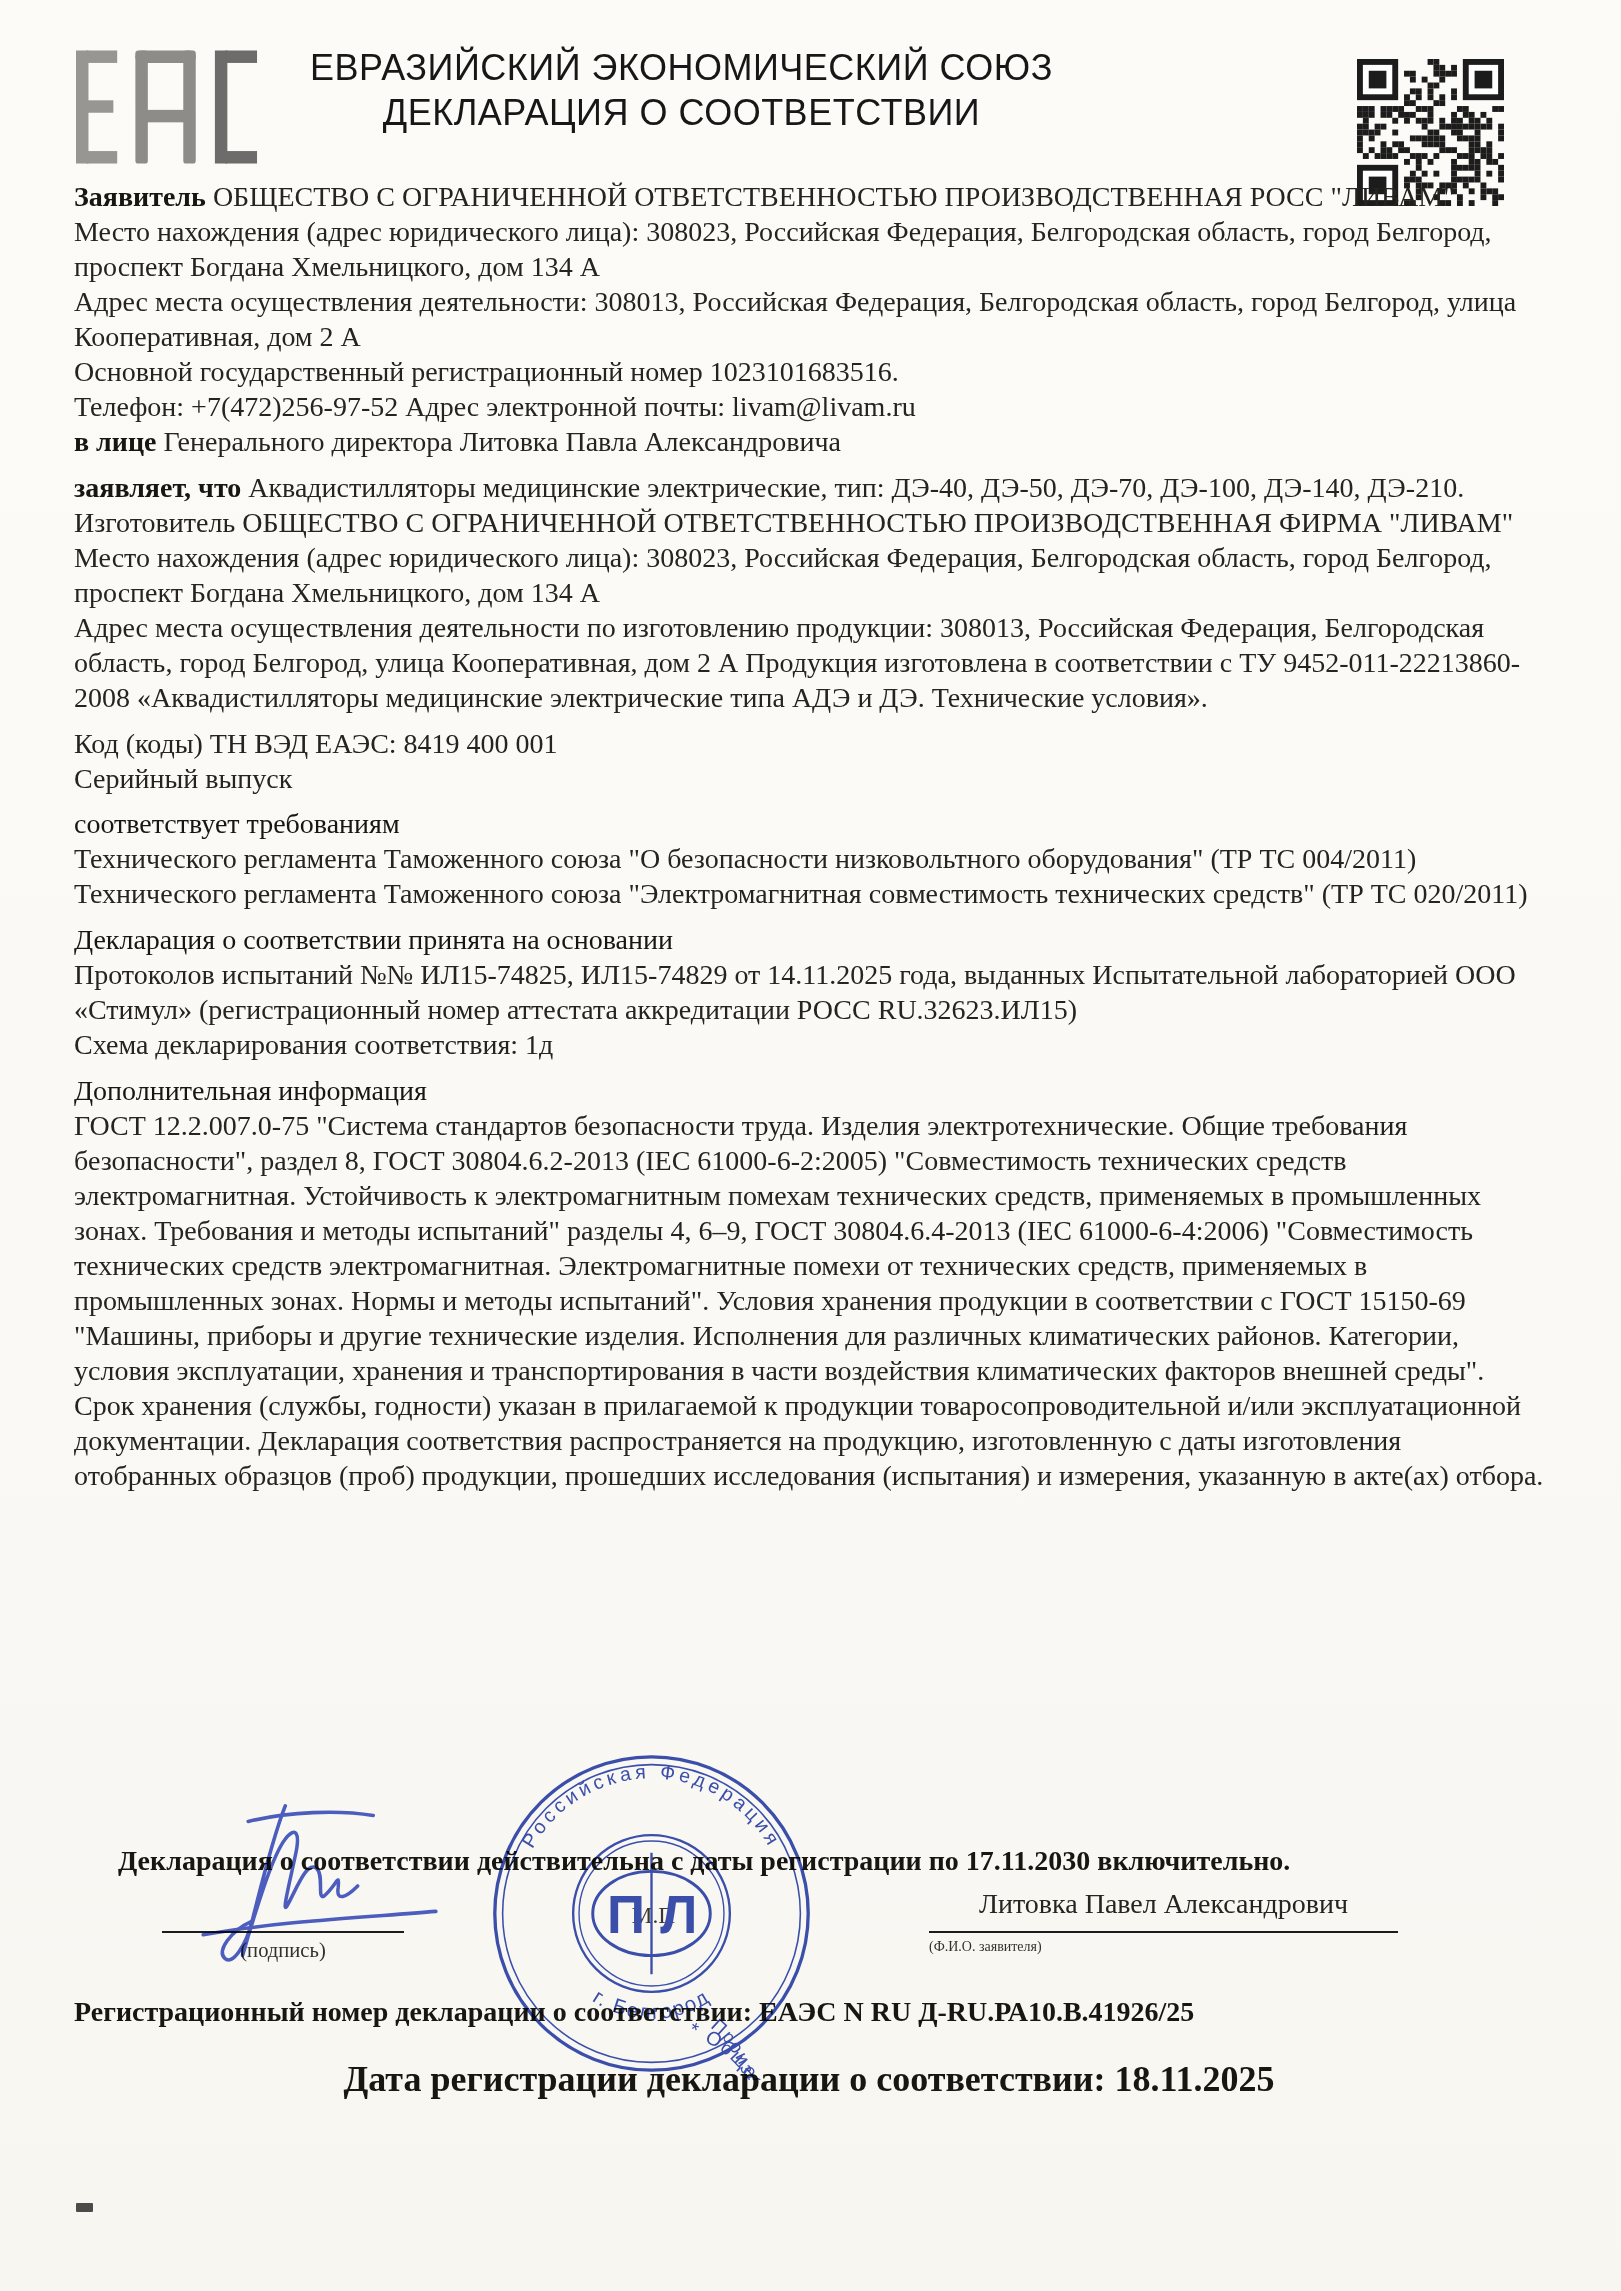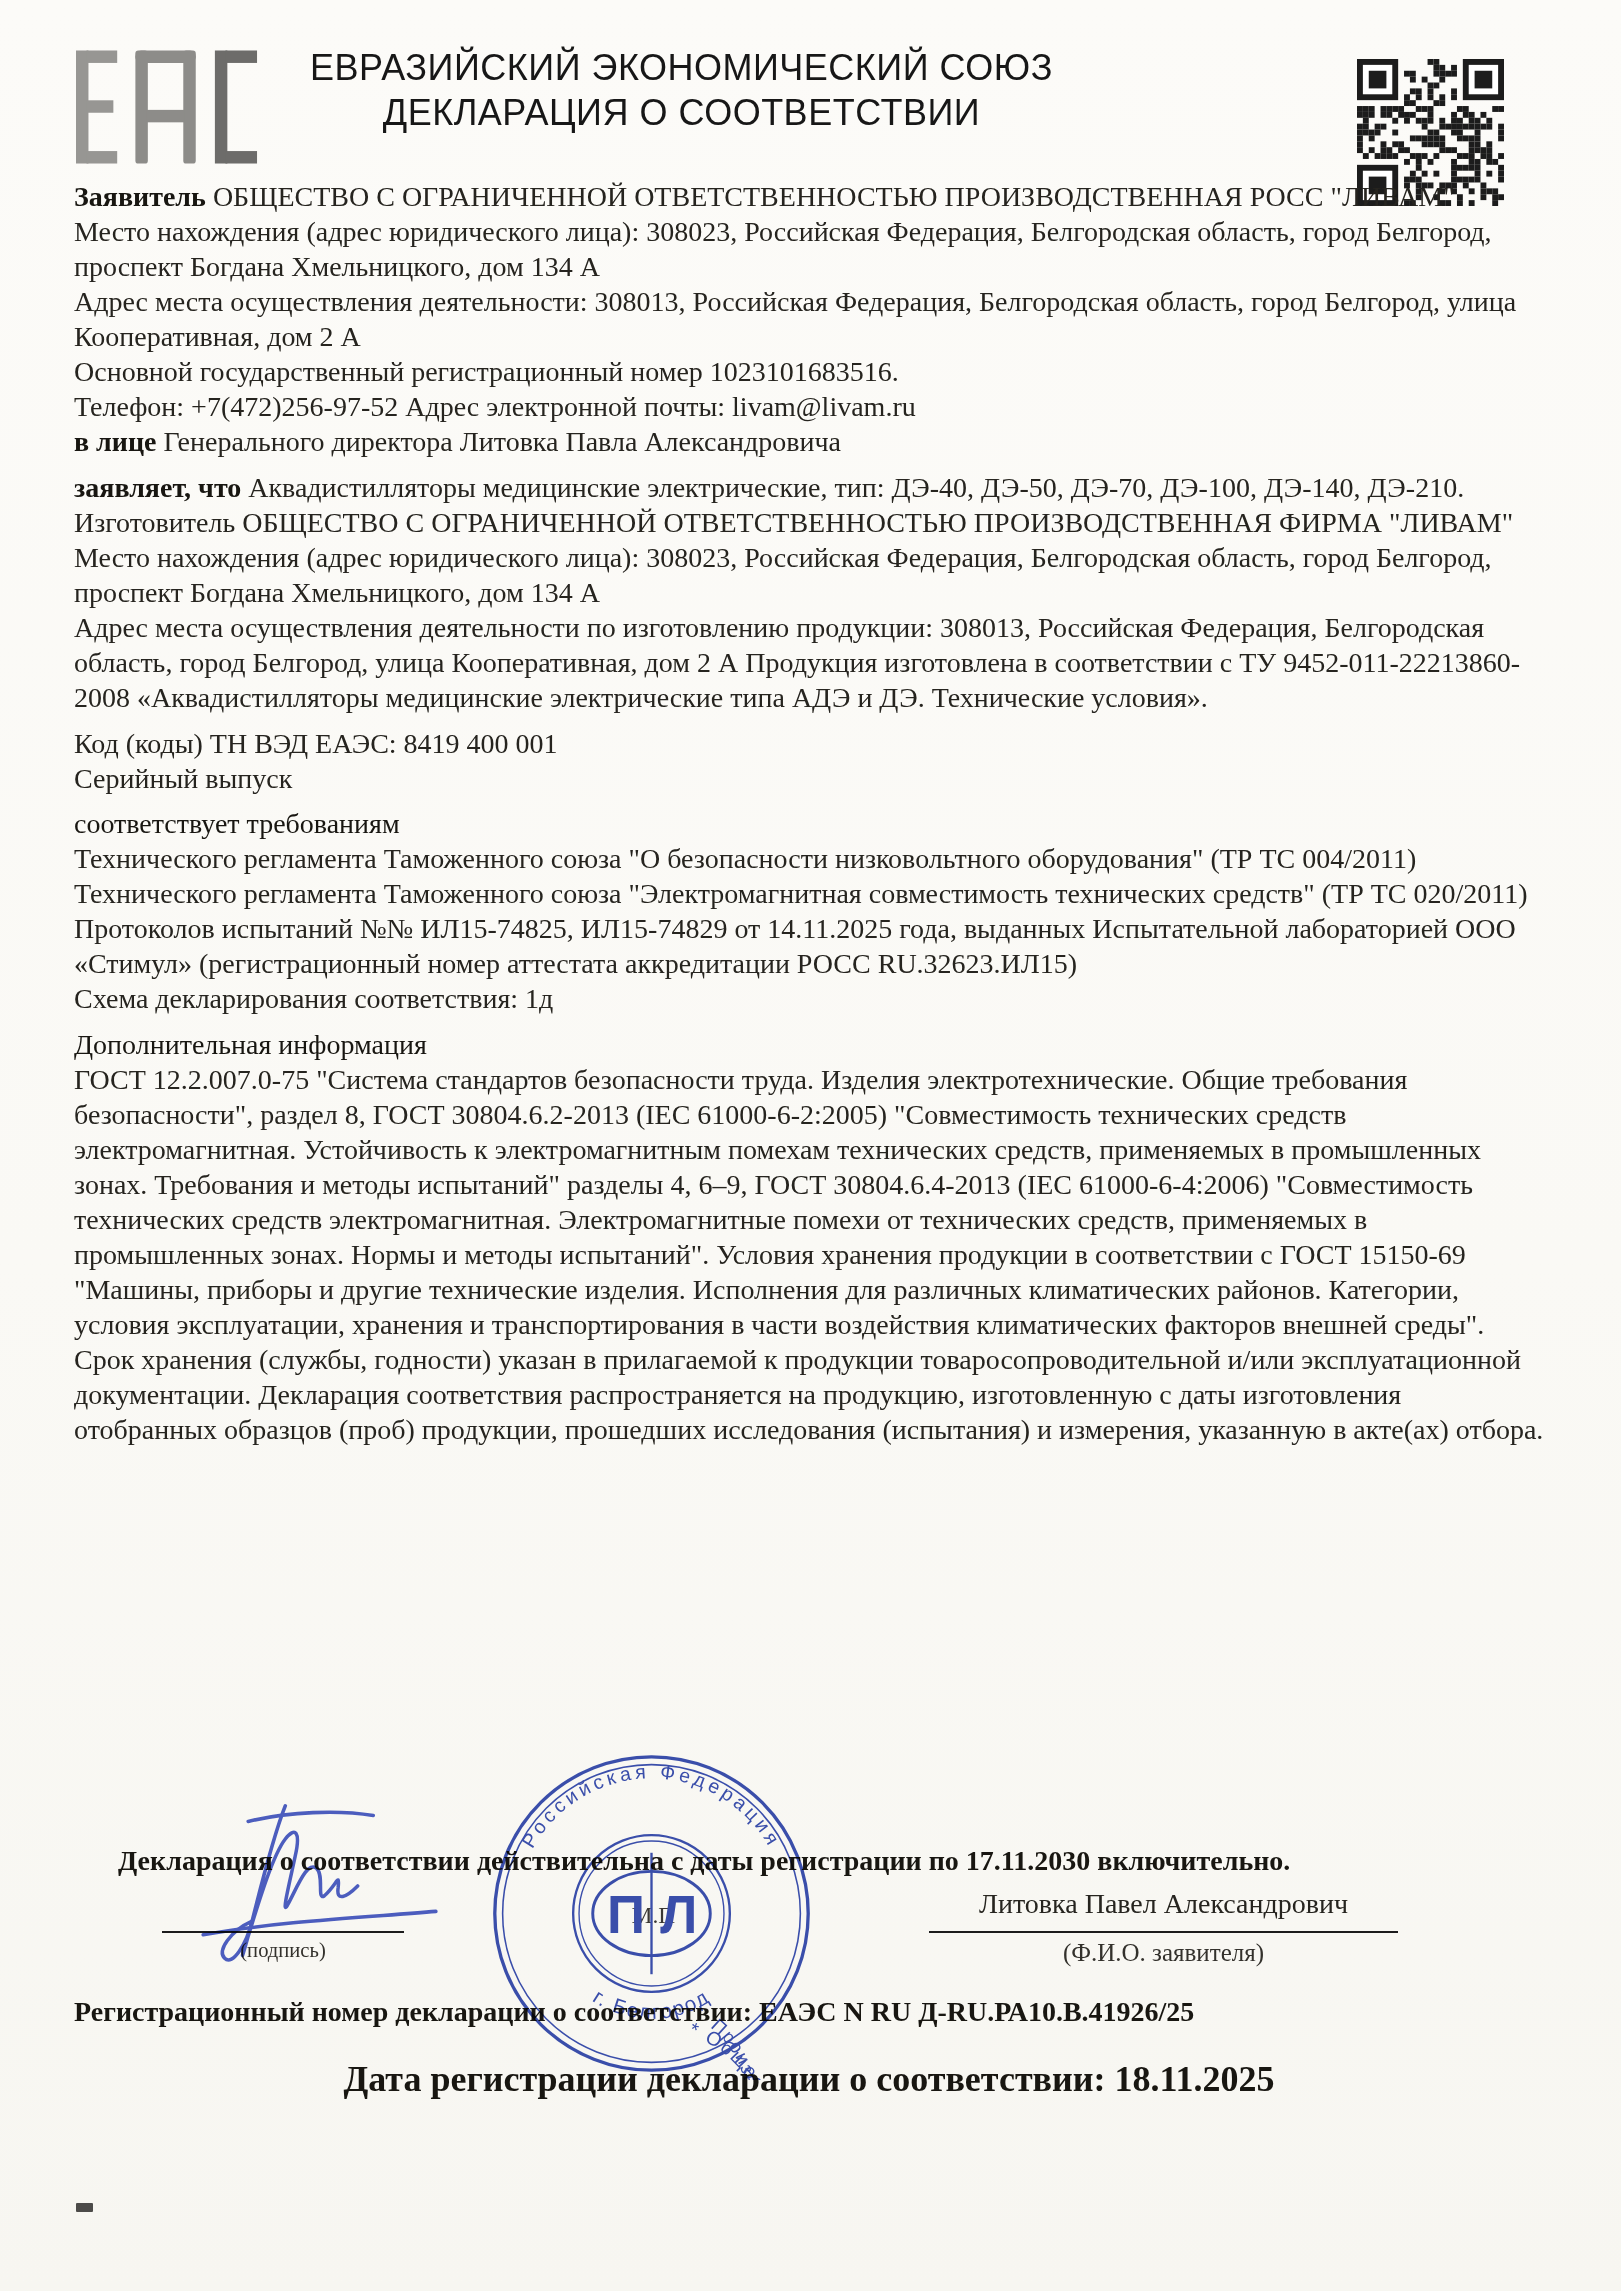--- a/index.html
+++ b/index.html
@@ -23,21 +23,21 @@
   .para{margin:0;}
   .para .lbl{font-weight:bold;color:#181611;}
   .para.gap{margin-top:10.8px;}
   .para.strong{font-weight:normal;color:#181611;}
   
   .validity{position:absolute;left:74px;top:1845px;width:1470px;font-size:28px;font-weight:bold;color:#181611;margin-left:44px;}
   .sig-line{position:absolute;left:162px;top:1931px;width:242px;border-top:2px solid #1c1c1c;}
   .sig-caption{position:absolute;left:162px;top:1939px;width:242px;text-align:center;font-size:20.6px;color:#33312c;}
   .fio-name{position:absolute;left:929px;top:1888px;width:469px;text-align:center;font-size:28px;color:#26241f;}
   .fio-line{position:absolute;left:929px;top:1931px;width:469px;border-top:2px solid #1c1c1c;}
-  .fio-caption{position:absolute;left:929px;top:1939px;width:469px;text-align:center;font-size:25px;color:#33312c;}
+  .fio-caption{position:absolute;left:929px;top:1939px;width:469px;text-align:left;font-size:14px;color:#33312c;}
   .reg-number{position:absolute;left:74px;top:1996px;width:1470px;font-size:28px;font-weight:bold;color:#181611;}
   .reg-date{position:absolute;left:74px;top:2058px;width:1470px;font-size:36px;font-weight:bold;color:#181611;text-align:center;}
   
   .stamp{position:absolute;left:485px;top:1747px;width:333px;height:333px;mix-blend-mode:multiply;opacity:.92;}
   .signature{position:absolute;left:191px;top:1796px;width:304px;height:176px;mix-blend-mode:multiply;opacity:.9;}
   .scan-artifact{position:absolute;left:76px;top:2203px;width:16.7px;height:8.8px;background:#2e2d2b;border-radius:1px;opacity:.85;}
 </style>
 </head>
 <body>
 
@@ -297,20 +297,21 @@
     <p class="para"><b class="lbl">в лице </b><span>Генерального директора Литовка Павла Александровича</span></p>
     <p class="para gap"><b class="lbl">заявляет, что </b><span>Аквадистилляторы медицинские электрические, тип: ДЭ-40, ДЭ-50, ДЭ-70, ДЭ-100, ДЭ-140, ДЭ-210.</span></p>
     <p class="para"><span>Изготовитель ОБЩЕСТВО С ОГРАНИЧЕННОЙ ОТВЕТСТВЕННОСТЬЮ ПРОИЗВОДСТВЕННАЯ ФИРМА "ЛИВАМ"</span></p>
     <p class="para"><span>Место нахождения (адрес юридического лица): 308023, Российская Федерация, Белгородская область, город Белгород, проспект Богдана Хмельницкого, дом 134 А</span></p>
     <p class="para"><span>Адрес места осуществления деятельности по изготовлению продукции: 308013, Российская Федерация, Белгородская область, город Белгород, улица Кооперативная, дом 2 А Продукция изготовлена в соответствии с ТУ 9452-011-22213860-2008 «Аквадистилляторы медицинские электрические типа АДЭ и ДЭ. Технические условия».</span></p>
     <p class="para gap"><span>Код (коды) ТН ВЭД ЕАЭС: 8419 400 001</span></p>
     <p class="para"><span>Серийный выпуск</span></p>
     <p class="para gap strong"><span>соответствует требованиям</span></p>
     <p class="para"><span>Технического регламента Таможенного союза "О безопасности низковольтного оборудования" (ТР ТС 004/2011)</span></p>
     <p class="para"><span>Технического регламента Таможенного союза "Электромагнитная совместимость технических средств" (ТР ТС 020/2011)</span></p>
+    <p class="para gap strong"><span>Декларация о соответствии принята на основании</span></p>
     <p class="para"><span>Протоколов испытаний №№ ИЛ15-74825, ИЛ15-74829 от 14.11.2025 года, выданных Испытательной лабораторией ООО «Стимул» (регистрационный номер аттестата аккредитации РОСС RU.32623.ИЛ15)</span></p>
     <p class="para"><span>Схема декларирования соответствия: 1д</span></p>
     <p class="para gap strong"><span>Дополнительная информация</span></p>
     <p class="para"><span>ГОСТ 12.2.007.0-75 "Система стандартов безопасности труда. Изделия электротехнические. Общие требования безопасности", раздел 8, ГОСТ 30804.6.2-2013 (IEC 61000-6-2:2005) "Совместимость технических средств электромагнитная. Устойчивость к электромагнитным помехам технических средств, применяемых в промышленных зонах. Требования и методы испытаний" разделы 4, 6–9, ГОСТ 30804.6.4-2013 (IEC 61000-6-4:2006) "Совместимость технических средств электромагнитная. Электромагнитные помехи от технических средств, применяемых в промышленных зонах. Нормы и методы испытаний". Условия хранения продукции в соответствии с ГОСТ 15150-69 "Машины, приборы и другие технические изделия. Исполнения для различных климатических районов. Категории, условия эксплуатации, хранения и транспортирования в части воздействия климатических факторов внешней среды". Срок хранения (службы, годности) указан в прилагаемой к продукции товаросопроводительной и/или эксплуатационной документации. Декларация соответствия распространяется на продукцию, изготовленную с даты изготовления отобранных образцов (проб) продукции, прошедших исследования (испытания) и измерения, указанную в акте(ах) отбора.</span></p>
   </div>
 
   <div class="validity">Декларация о соответствии действительна с даты регистрации по 17.11.2030 включительно.</div>
 
   <div class="sig-line"></div>
   <div class="sig-caption">(подпись)</div>

